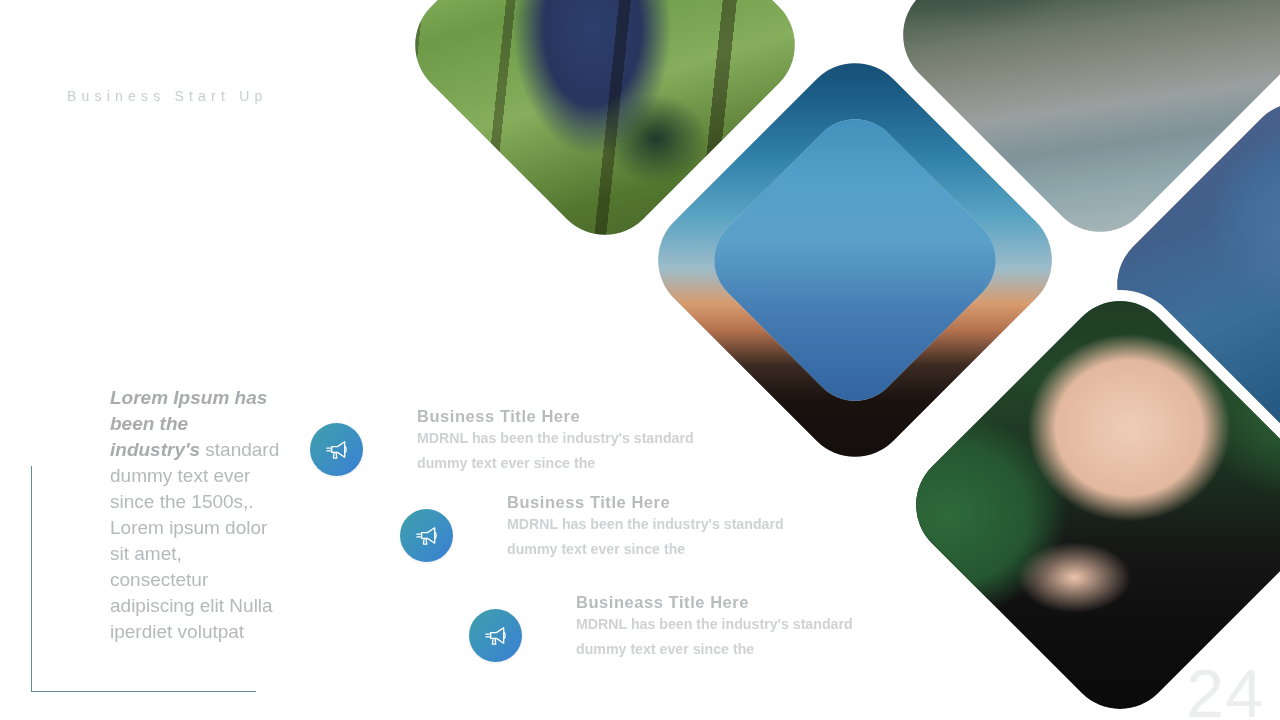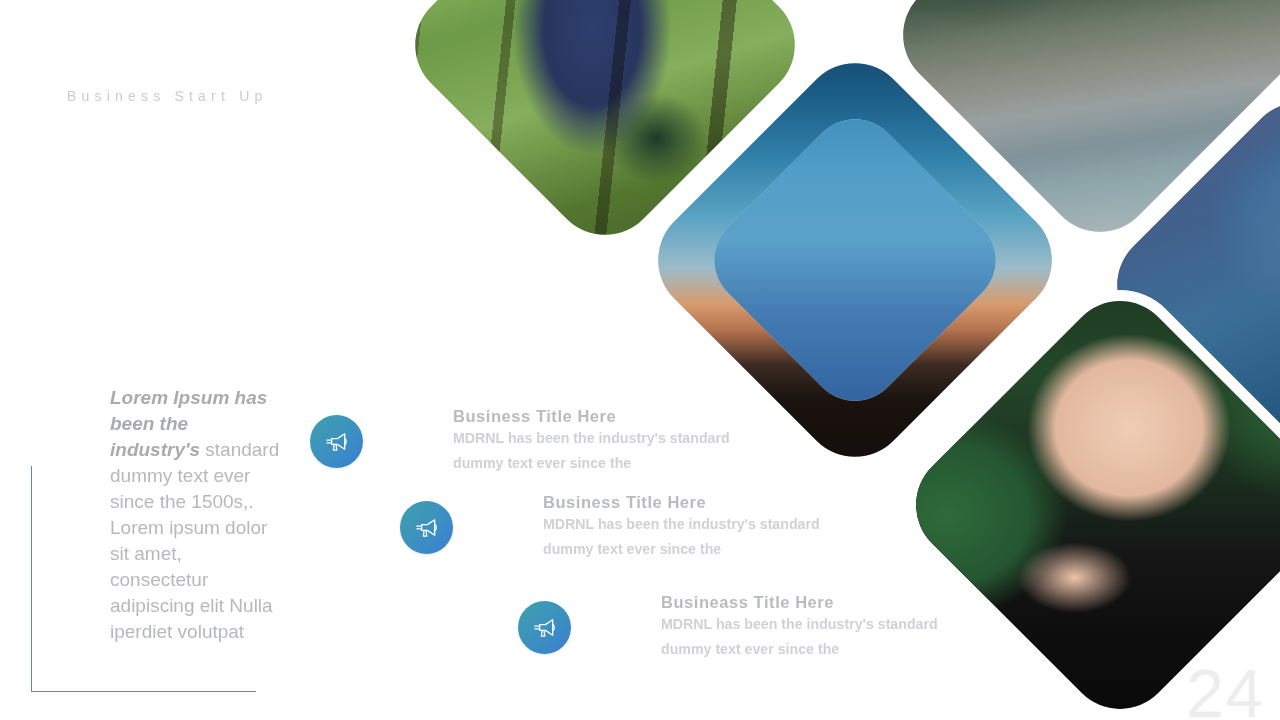--- a/index.html
+++ b/index.html
@@ -44,21 +44,21 @@
   }
 
   .corner-rule{
     position:absolute;left:31px;top:466px;
     width:224px;height:225px;
     border-left:1.3px solid #5f8e99;
     border-bottom:1.3px solid #5f8e99;
   }
 
   
-  .feature{position:absolute;display:flex;align-items:center;gap:36px;}
+  .feature{position:absolute;display:flex;align-items:flex-end;}
   .feature .badge{
     width:53px;height:53px;border-radius:50%;
     background:linear-gradient(135deg,#3fa0ab 0%,#3c92bf 48%,#3a7ed4 100%);
     flex:0 0 53px;
     display:flex;align-items:center;justify-content:center;
     box-shadow:0 1px 3px rgba(0,0,0,.08);
   }
   .feature .badge svg{display:block;}
   .feature .txt{margin-left:54px;}
   .feature .ftitle{
@@ -66,21 +66,21 @@
     letter-spacing:.55px;line-height:20px;
     white-space:nowrap;
   }
   .feature .fdesc{
     font-size:14.2px;line-height:25px;color:#cfd2d4;
     font-weight:700;width:285px;
   }
 
   #feature-0{left:310px;top:406px;}
   #feature-1{left:400px;top:492px;}
-  #feature-2{left:518px;top:592px;}
+  #feature-2{left:469px;top:592px;}
 
   
   .pagenum{
     position:absolute;right:16px;bottom:-12px;
     font-size:68px;font-weight:400;color:#eceded;
     letter-spacing:1px;
   }
 
   
   .dia{

